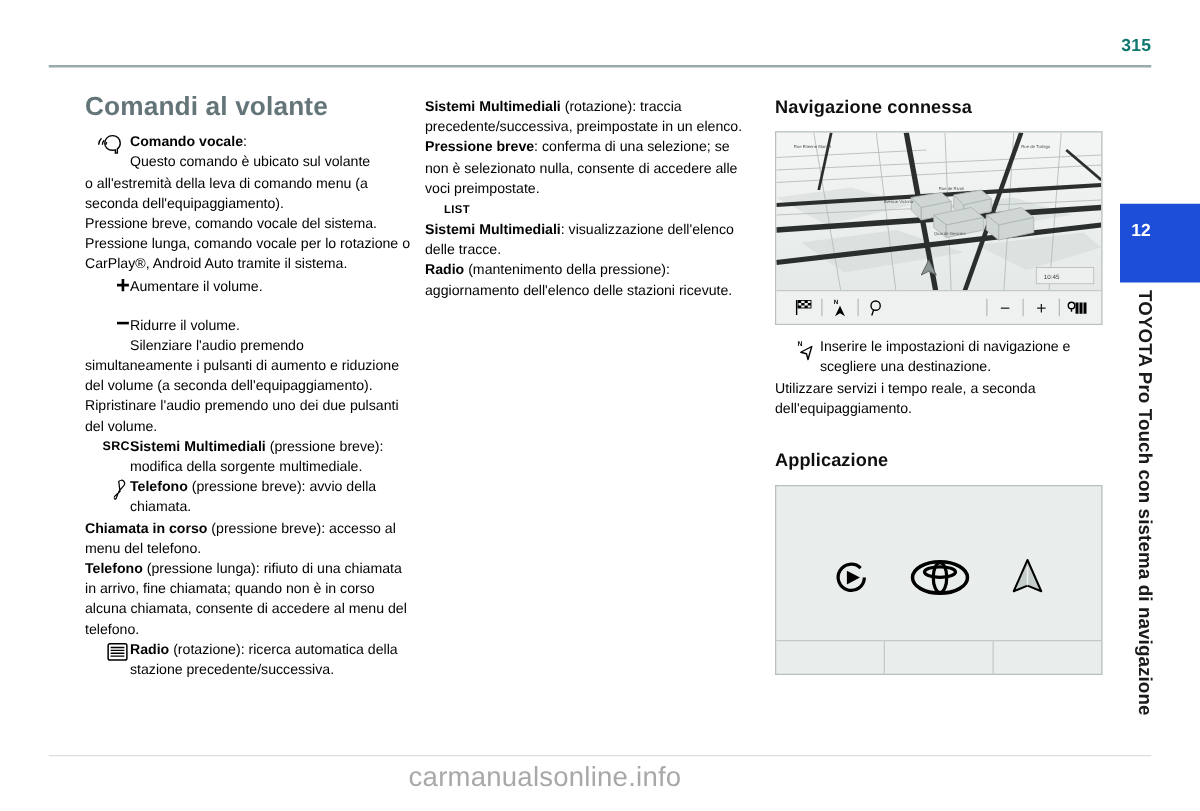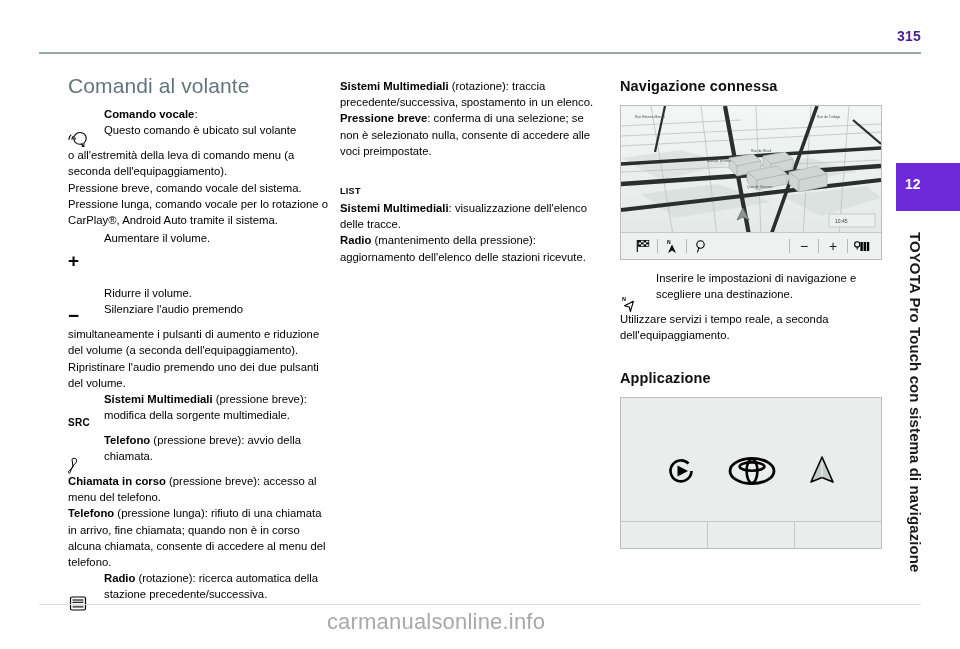--- a/index.html
+++ b/index.html
@@ -19,39 +19,39 @@
   
   #page-number {
     position: absolute;
     top: 28px;
     left: 0;
     width: 921px;
     text-align: right;
     font-size: 14px;
     font-weight: bold;
     letter-spacing: .2px;
-    color: #4c1d95;
+    color: #0f766e;
   }
   #header-rule {
     position: absolute;
     top: 52px;
     left: 39px;
     width: 882px;
     height: 2px;
     background: #9aa9a9;
   }
 
   
   #chapter-tab {
     position: absolute;
     top: 163px;
     left: 896px;
     width: 64px;
-    height: 48px;
-    background: #6d28d9;
+    height: 63px;
+    background: #1d4ed8;
   }
   #chapter-number {
     color: #ffffff;
     font-size: 14px;
     font-weight: bold;
     position: absolute;
     top: 13px;
     left: 9px;
   }
   #chapter-title {
@@ -75,21 +75,21 @@
     font-size: 11.3px;
     line-height: 16.2px;
     color: #000;
   }
   #col-left  { left: 68px;  width: 260px; }
   #col-mid   { left: 340px; width: 260px; }
   #col-right { left: 620px; width: 262px; }
 
   h1.section-title {
     font-size: 21px;
-    font-weight: normal;
+    font-weight: bold;
     color: #64757a;
     margin: 0 0 12px 0;
     letter-spacing: .1px;
   }
   h2.sub-title {
     font-size: 14.5px;
     font-weight: bold;
     color: #101010;
     margin: 0 0 11px 0;
     letter-spacing: .1px;
@@ -104,23 +104,22 @@
     display: flex;
     align-items: flex-start;
     margin: 0;
   }
   .item .icon-cell {
     flex: 0 0 36px;
     height: 16px;
     position: relative;
     display: flex;
     align-items: flex-start;
-    justify-content: flex-start;
+    justify-content: flex-end;
     padding-top: 1px;
-    margin-top: 24px;
   }
   .item .item-text { flex: 1 1 auto; }
 
   .src-label {
     font-size: 10px;
     font-weight: bold;
     letter-spacing: .3px;
     line-height: 14px;
   }
   .list-label {
@@ -298,21 +297,21 @@
         <line x1="4.5" y1="11.9" x2="15.5" y2="11.9" stroke="#000" stroke-width="1.1"></line>
       </svg>
     </span>
     <span class="item-text"><b>Radio</b><span> (rotazione): ricerca automatica della stazione precedente/successiva.</span></span>
   </div>
 
 </div>
 
 <div class="col" id="col-mid">
 
-  <p class="para"><b>Sistemi Multimediali</b><span> (rotazione): traccia precedente/successiva, spostamento in un elenco.</span></p>
+  <p class="para"><b>Sistemi Multimediali</b><span> (rotazione): traccia precedente/successiva, preimpostate in un elenco.</span></p>
 
   <p class="para"><b>Pressione breve</b><span>: conferma di una selezione; se non è selezionato nulla, consente di accedere alle voci preimpostate.</span></p>
 
   <div class="item">
     <span class="icon-cell">
       <span class="list-label">LIST</span>
     </span>
   </div>
 
   <p class="para"><b>Sistemi Multimediali</b><span>: visualizzazione dell'elenco delle tracce.</span></p>

